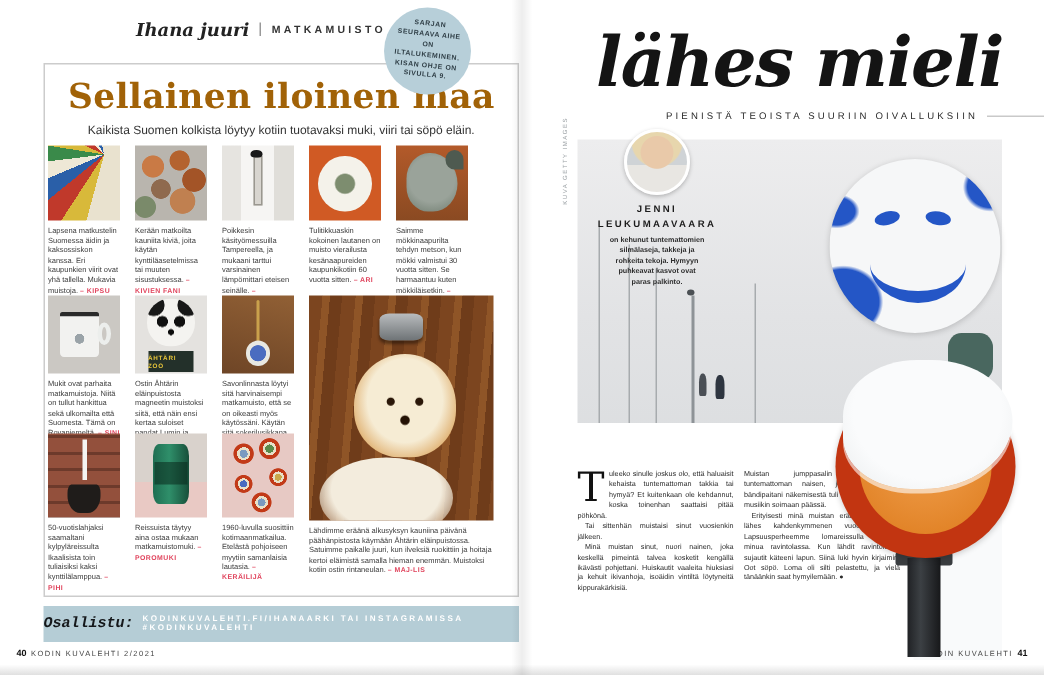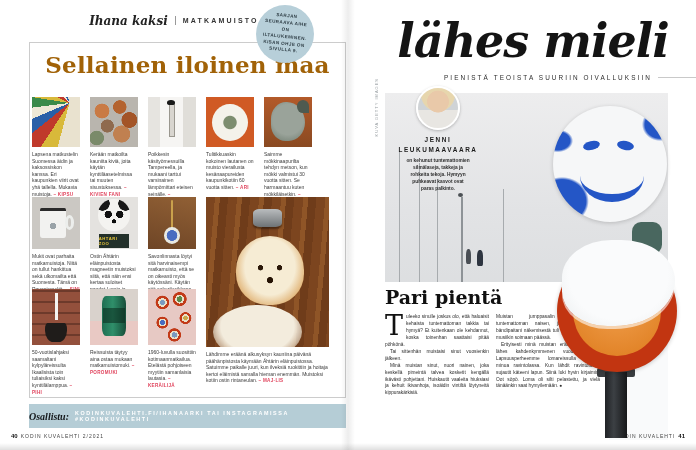--- a/index.html
+++ b/index.html
@@ -54,21 +54,21 @@
   .ph-greenmug{background:linear-gradient(180deg,#d9d2cc 0 58%,#e9c9c4 58%);}
   .ph-greenmug::before{content:"";position:absolute;left:24%;top:12%;width:52%;height:72%;border-radius:16%/20%;background:linear-gradient(90deg,#1f6e52,#2f8f6a 45%,#174f3a);}
   .ph-greenmug::after{content:"";position:absolute;left:28%;top:34%;width:44%;height:26%;background:rgba(10,40,28,.55);}
   .ph-badges{background:radial-gradient(circle at 30% 24%, #7a9ac0 0 5%, #e8e0c8 5% 8%, #c23a18 8% 12%, transparent 13%),radial-gradient(circle at 66% 18%, #5a8a4a 0 5%, #e8e0c8 5% 8%, #c23a18 8% 12%, transparent 13%),radial-gradient(circle at 78% 52%, #c9a84a 0 5%, #e8e0c8 5% 8%, #c23a18 8% 12%, transparent 13%),radial-gradient(circle at 30% 60%, #4a6cc0 0 5%, #e8e0c8 5% 8%, #c23a18 8% 12%, transparent 13%),radial-gradient(circle at 55% 82%, #7a9ac0 0 5%, #e8e0c8 5% 8%, #c23a18 8% 12%, transparent 13%),#e7c9c4;}
   .ph-fox{background:repeating-linear-gradient(95deg,#7c451f 0 9px,#8f5527 9px 14px,#6f3c1a 14px 22px);}
   .ph-fox::before{content:"";position:absolute;left:24%;top:26%;width:56%;height:46%;border-radius:50% 50% 46% 46%;background:radial-gradient(circle at 36% 46%, #2a1708 0 2.4px, transparent 3px),radial-gradient(circle at 64% 46%, #2a1708 0 2.4px, transparent 3px),radial-gradient(circle at 50% 64%, #241204 0 2.8px, transparent 3.5px),radial-gradient(ellipse at 50% 45%, #f6ecd4 0 52%, #e3b97f 74%, #cf9050 100%);}
   .ph-fox::after{content:"";position:absolute;left:6%;bottom:-8%;width:72%;height:36%;border-radius:50%;background:radial-gradient(ellipse at 50% 40%, #f3ecdd 0 58%, rgba(240,230,210,.55) 76%, transparent 100%);}
   .latch{position:absolute;left:38%;top:8%;width:24%;height:12%;border-radius:22%;background:linear-gradient(180deg,#b9bcbe,#6e7376);box-shadow:0 2px 2px rgba(0,0,0,.4);}
 
   .bar{position:absolute;left:29px;top:404px;width:317px;height:24px;background:#b5cdd6;display:flex;align-items:center;justify-content:center;gap:6px;}
-  .bar .script{font-family:Liberation Serif, serif;font-style:italic;font-weight:bold;font-size:10px;color:#15181b;}
+  .bar .script{font-family:Liberation Mono, monospace;font-style:italic;font-weight:bold;font-size:10px;color:#15181b;}
   .bar .caps{font-size:5.4px;letter-spacing:1.6px;font-weight:bold;color:#fff;}
 
   .folio{position:absolute;bottom:11px;font-size:5px;letter-spacing:1px;color:#444;}
   .folio b{font-size:6px;letter-spacing:0;margin:0 3px;color:#111;}
   .folio-l{left:8px;}
   .folio-r{right:8px;text-align:right;}
 
   
   .credit-vert{position:absolute;left:26px;top:78px;writing-mode:vertical-rl;transform:rotate(180deg);font-size:4px;letter-spacing:1px;color:#9aa0a4;}
   .rp-title{position:absolute;left:40px;top:14px;width:290px;margin:0;text-align:center;font-family:"DejaVu Serif",serif;font-style:italic;font-weight:bold;font-size:46px;color:#141414;letter-spacing:-1px;}
@@ -107,29 +107,30 @@
   .col p{margin:0 0 0 0;text-indent:5px;}
   .col p.first{text-indent:0;}
   .dropcap{float:left;font-family:"DejaVu Serif",serif;font-size:27px;line-height:22px;margin:1px 3px 0 0;color:#111;}
 </style>
 </head>
 <body>
 
 <div class="page page-left">
 
   <div class="lp-header">
-    <span class="script">Ihana kaksi</span><span class="sep"></span><span class="caps">MATKAMUISTO</span>
+    <span class="script">Ihana juuri</span><span class="sep"></span><span class="caps">MATKAMUISTO</span>
   </div>
 
   <div class="badge">
     <span>SARJAN SEURAAVA AIHE ON ILTALUKEMINEN. KISAN OHJE ON SIVULLA 9.</span>
   </div>
 
   <div class="card">
     <h1 class="lp-title">Sellainen iloinen maa</h1>
+    <p class="lp-sub">Kaikista Suomen kolkista löytyy kotiin tuotavaksi muki, viiri tai söpö eläin.</p>
 
     <figure class="item" style="left:2px;top:54px;width:48px;">
       <div class="ph ph-viiri" style="height:50px;"></div>
       <figcaption><span>Lapsena matkustelin Suomessa äidin ja kaksossiskon kanssa. Eri kaupunkien viirit ovat yhä tallella. Mukavia muistoja.</span> <b class="sig">– KIPSU</b></figcaption>
     </figure>
     <figure class="item" style="left:60px;top:54px;width:48px;">
       <div class="ph ph-stones" style="height:50px;"></div>
       <figcaption><span>Kerään matkoilta kauniita kiviä, joita käytän kynttiläasetelmissa tai muuten sisustuksessa.</span> <b class="sig">– KIVIEN FANI</b></figcaption>
     </figure>
     <figure class="item" style="left:118px;top:54px;width:48px;">
@@ -217,21 +218,21 @@
     <div class="avatar"></div>
     <div class="bio-name">
       <span>JENNI</span><br>
       <span>LEUKUMAAVAARA</span>
     </div>
     <p class="bio-text">on kehunut tuntemattomien silmälaseja, takkeja ja rohkeita tekoja. Hymyyn puhkeavat kasvot ovat paras palkinto.</p>
   </div>
 
   <div class="article-box">
     <h3>
-      <span>Pari pientä</span><br>
+      <br>
     </h3>
     <div class="cols">
       <div class="col">
         <span class="dropcap">T</span>
         <p class="first">uleeko sinulle joskus olo, että haluaisit kehaista tuntemattoman takkia tai hymyä? Et kuitenkaan ole kehdannut, koska toinenhan saattaisi pitää pöhkönä.</p>
         <p>Tai sittenhän muistaisi sinut vuosienkin jälkeen.</p>
         <p>Minä muistan sinut, nuori nainen, joka keskellä pimeintä talvea kosketit kengällä ikävästi pohjettani. Huiskautit vaaleita hiuksiasi ja kehuit ikivanhoja, isoäidin vintiltä löytyneitä kippurakärkisiä.</p>
       </div>
       <div class="col">
         <p class="first">Muistan jumppasalin pukuhuoneen tuntemattoman naisen, joka sanoi, että bändipaitani näkemisestä tuli hyvä mieli. Se sai musiikin soimaan päässä.</p>

